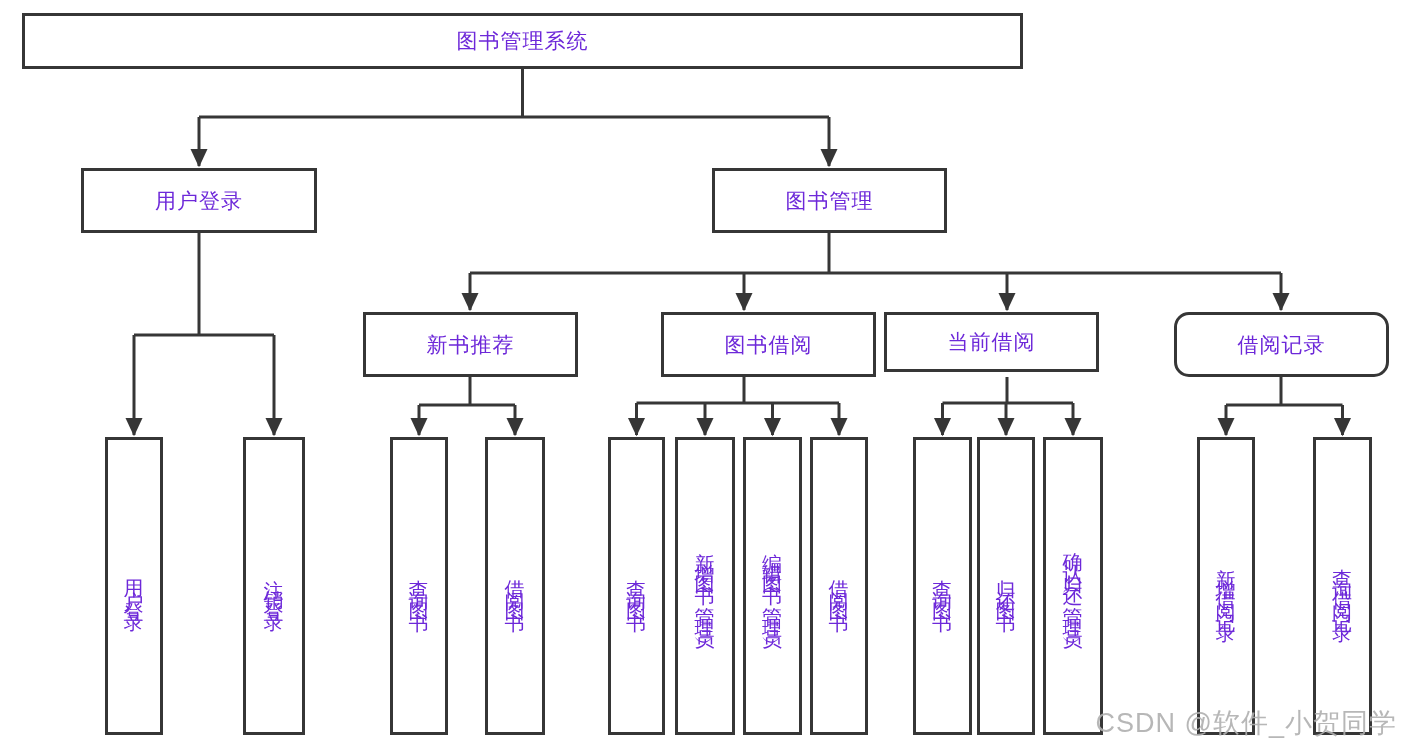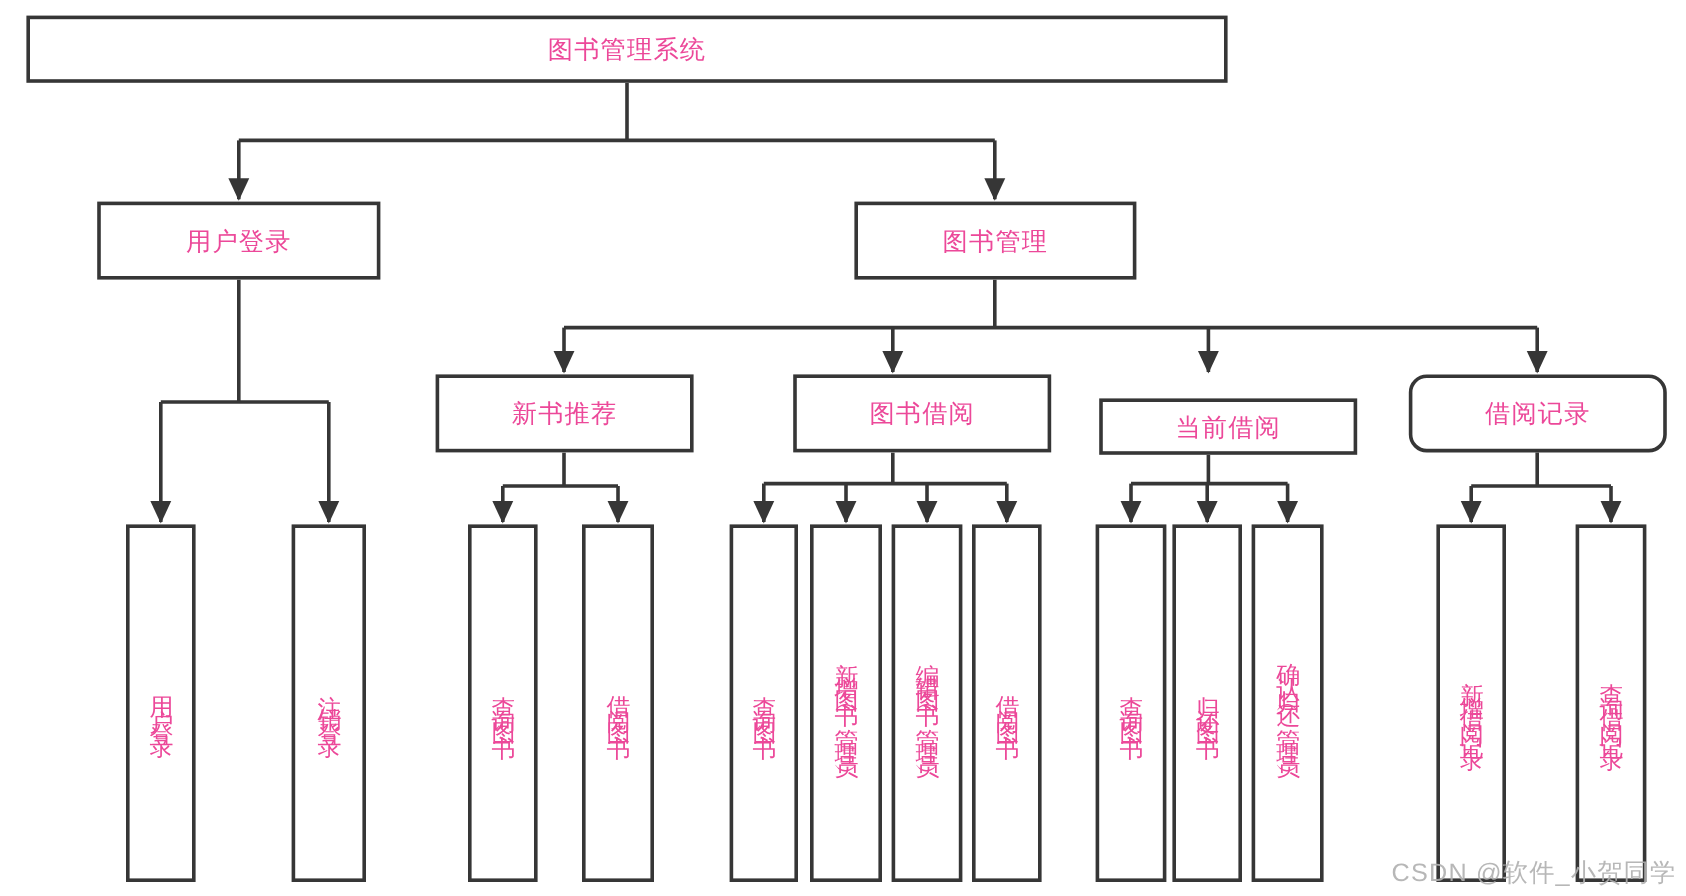--- a/index.html
+++ b/index.html
@@ -14,21 +14,21 @@
   .connectors {
     position: absolute;
     inset: 0;
     pointer-events: none;
   }
   .node {
     position: absolute;
     box-sizing: border-box;
     border: 3px solid #363636;
     background: #ffffff;
-    color: #ec4899;
+    color: #6d28d9;
     display: flex;
     align-items: center;
     justify-content: center;
     text-align: center;
   }
   .h-node {
     font-size: 21px;
     letter-spacing: 1px;
     white-space: nowrap;
   }
@@ -36,21 +36,21 @@
     writing-mode: vertical-rl;
     text-orientation: mixed;
     font-size: 20px;
     line-height: 1;
     letter-spacing: 0.55em;
   }
   .watermark {
     position: absolute;
     right: 8px;
     bottom: 6px;
-    font-size: 21px;
+    font-size: 27px;
     color: rgba(175, 175, 175, 0.9);
     letter-spacing: 1px;
     white-space: nowrap;
     z-index: 10;
   }
 </style>
 </head>
 <body>
 
 <div class="stage">
@@ -99,21 +99,21 @@
     </g>
   </svg>
 
   <div class="node h-node" style="left:22px; top:13px; width:1001px; height:56px;">图书管理系统</div>
 
   <div class="node h-node" style="left:81px; top:168px; width:236px; height:65px;">用户登录</div>
   <div class="node h-node" style="left:712px; top:168px; width:235px; height:65px;">图书管理</div>
 
   <div class="node h-node" style="left:363px; top:312px; width:215px; height:65px;font-family:Liberation Mono, monospace;">新书推荐</div>
   <div class="node h-node" style="left:637px; top:312px; width:215px; height:65px;margin-left:24px;">图书借阅</div>
-  <div class="node h-node" style="left:916px; top:312px; width:215px; height:47px;margin-top:20px;">当前借阅</div>
+  <div class="node h-node" style="left:884px; top:312px; width:215px; height:60px;">当前借阅</div>
   <div class="node h-node" style="left:1174px; top:312px; width:215px; height:65px;border-radius:15px;">借阅记录</div>
 
   <div class="node leaf" style="left:105px; top:437px; width:58px; height:298px;">用户登录</div>
   <div class="node leaf" style="left:243px; top:437px; width:62px; height:298px;">注销登录</div>
 
   <div class="node leaf" style="left:390px; top:437px; width:58px; height:298px;">查询图书</div>
   <div class="node leaf" style="left:485px; top:437px; width:60px; height:298px;">借阅图书</div>
 
   <div class="node leaf" style="left:608px; top:437px; width:57px; height:298px;">查询图书</div>
   <div class="node leaf" style="left:675px; top:437px; width:60px; height:298px;">新增图书（管理员）</div>

